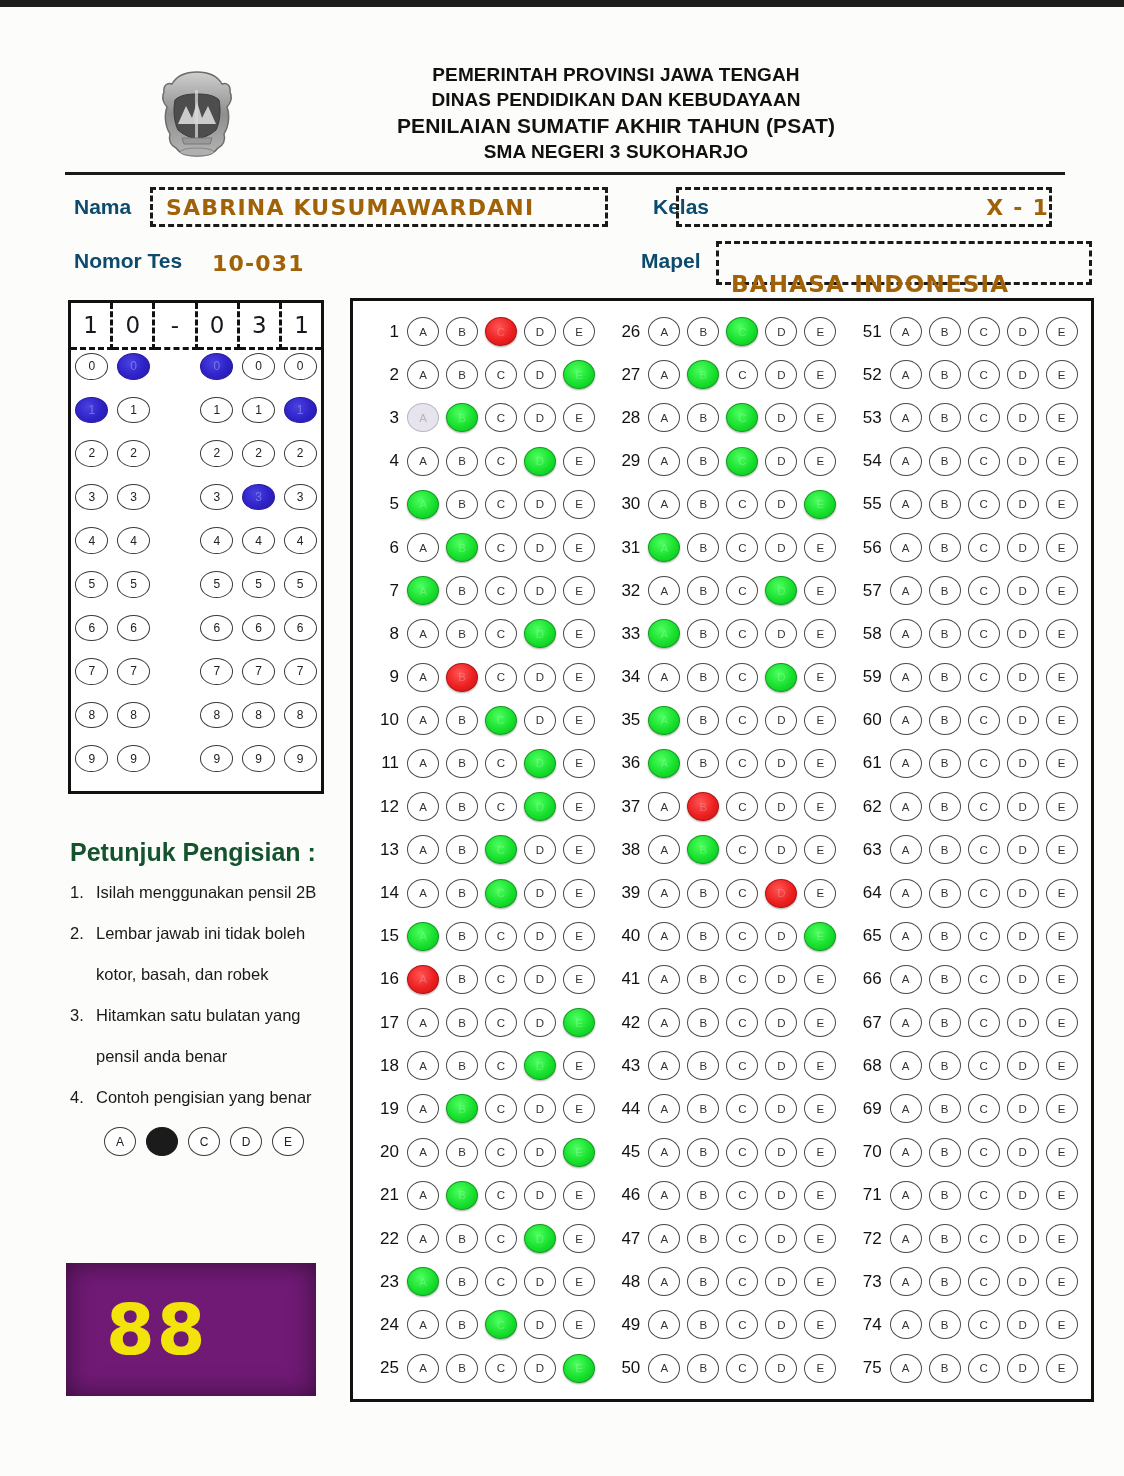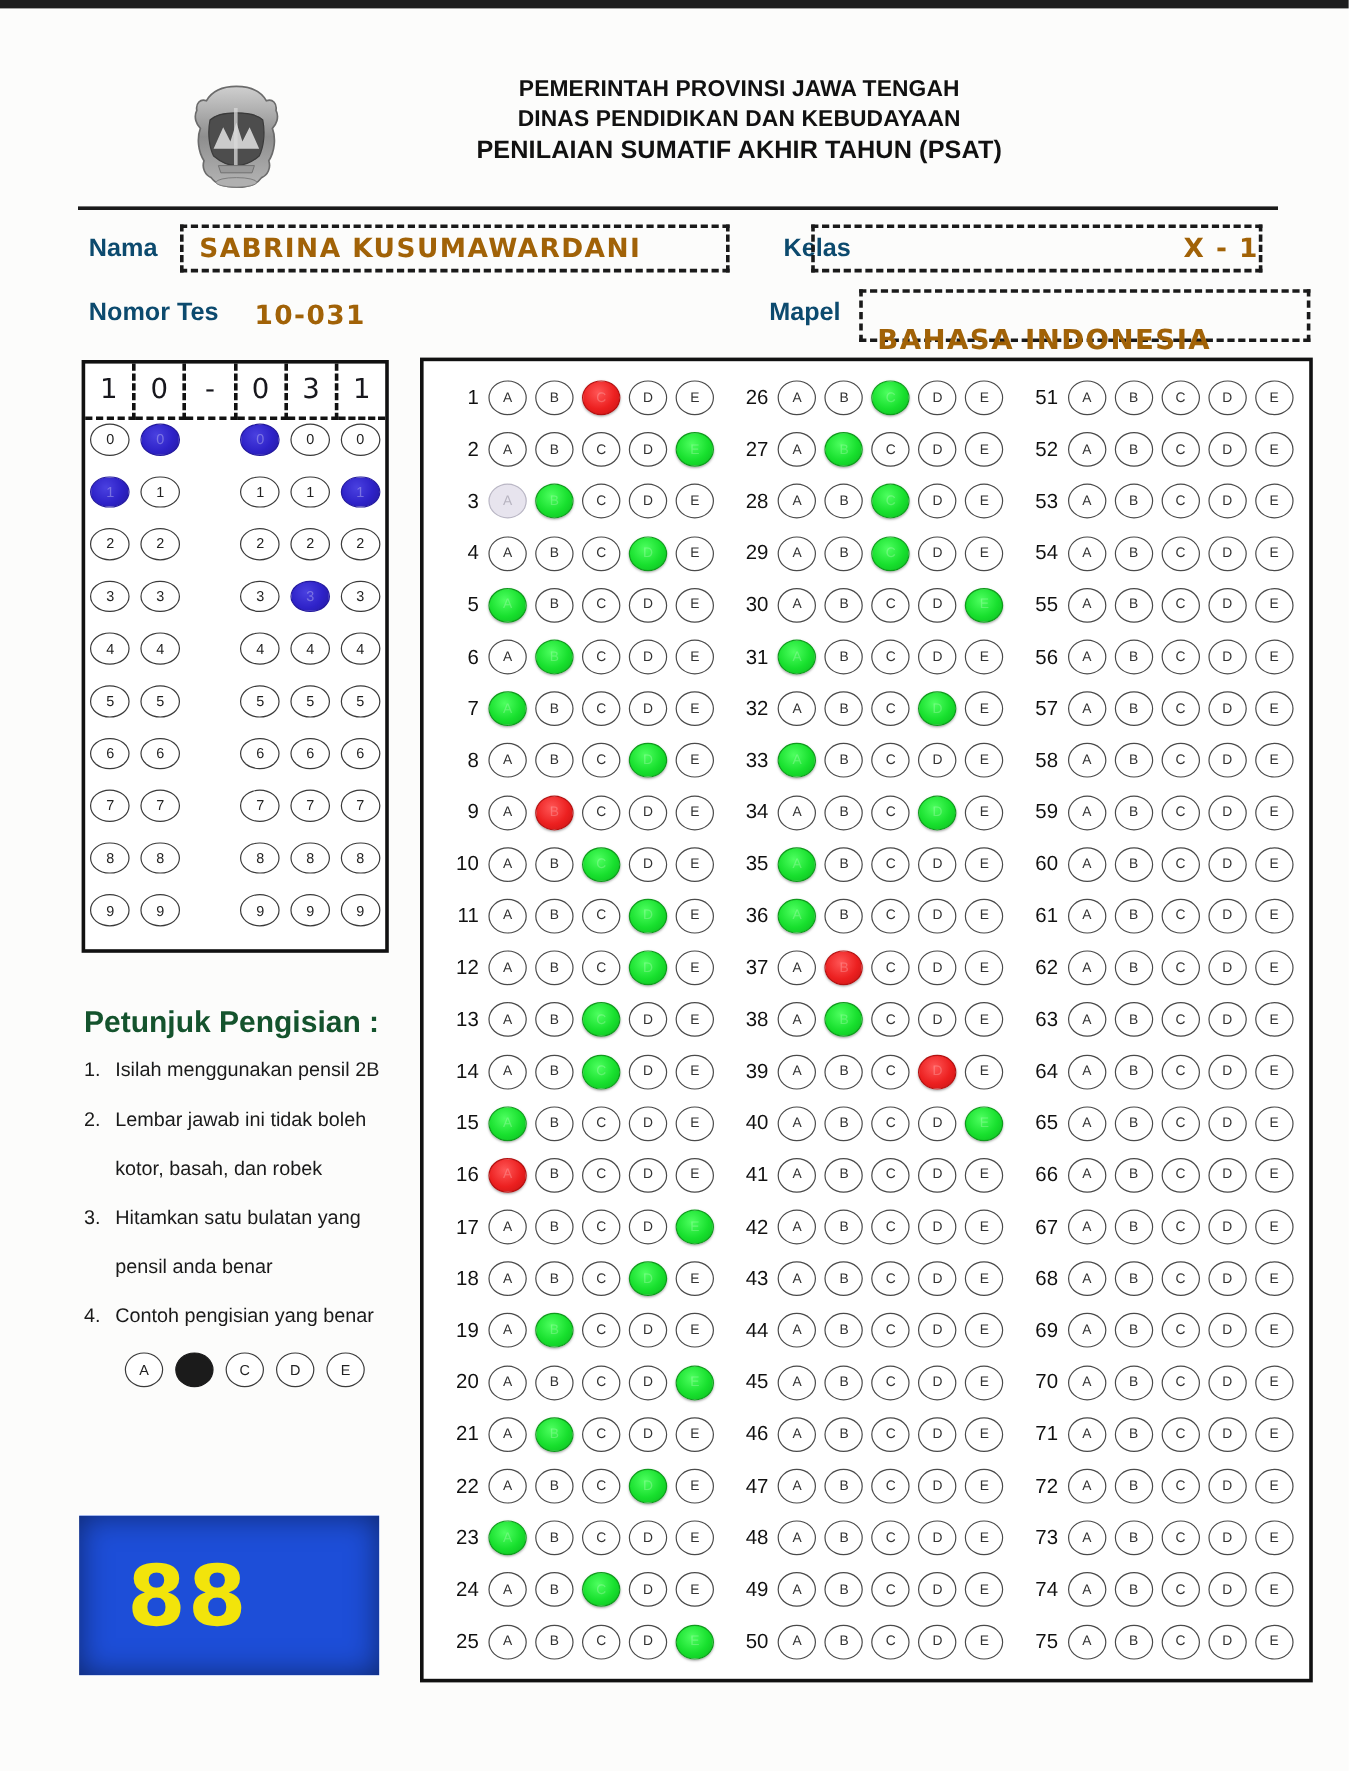--- a/index.html
+++ b/index.html
@@ -102,21 +102,21 @@
     width:30px;height:27px;border-radius:50%;
     border:1.6px solid #3b3b3b;background:#fff;
     display:flex;align-items:center;justify-content:center;
     font-size:12px;color:#222;
   }
   .ex-bub.black{background:#1b1b1b;border-color:#1b1b1b;color:transparent;}
 
   
   .scorebox{
     position:absolute;left:66px;top:1263px;width:250px;height:133px;
-    background:#1d4ed8;
+    background:#701a75;
     display:flex;align-items:center;
     box-shadow:inset 0 0 26px rgba(0,0,0,.5);
   }
   .scorebox .val{
     font-family:"DejaVu Sans", sans-serif;
     font-size:70px;font-weight:bold;color:#f2e40b;
     margin-left:40px;letter-spacing:2px;line-height:1;
   }
 
   
@@ -180,20 +180,21 @@
         <path d="M20 56 L28 38 L34 50 L39 34 L44 50 L50 38 L58 56 Z" fill="#e2e2e2" opacity="0.85"></path>
         <rect x="37" y="22" width="3" height="48" fill="#d8d8d8" opacity="0.75"></rect>
         <path d="M24 70 L54 70 L52 76 L26 76 Z" fill="#9a9a9a" stroke="#6f6f6f" stroke-width="0.8"></path>
         <ellipse cx="39" cy="84" rx="17" ry="4" fill="#b0b0b0" stroke="#7a7a7a" stroke-width="0.8"></ellipse>
       </svg>
     </div>
     <div class="header-text">
       <div class="hl1">PEMERINTAH PROVINSI JAWA TENGAH</div>
       <div class="hl2">DINAS PENDIDIKAN DAN KEBUDAYAAN</div>
       <div class="hl3">PENILAIAN SUMATIF AKHIR TAHUN (PSAT)</div>
+      <div class="hl4">SMA NEGERI 3 SUKOHARJO</div>
     </div>
   </div>
   <div class="rule"></div>
 
   <div class="lbl lbl-nama">Nama</div>
   <div class="lbl lbl-nomor">Nomor Tes</div>
   <div class="lbl lbl-kelas">Kelas</div>
   <div class="lbl lbl-mapel">Mapel</div>
 
   <div class="dashbox box-nama">

